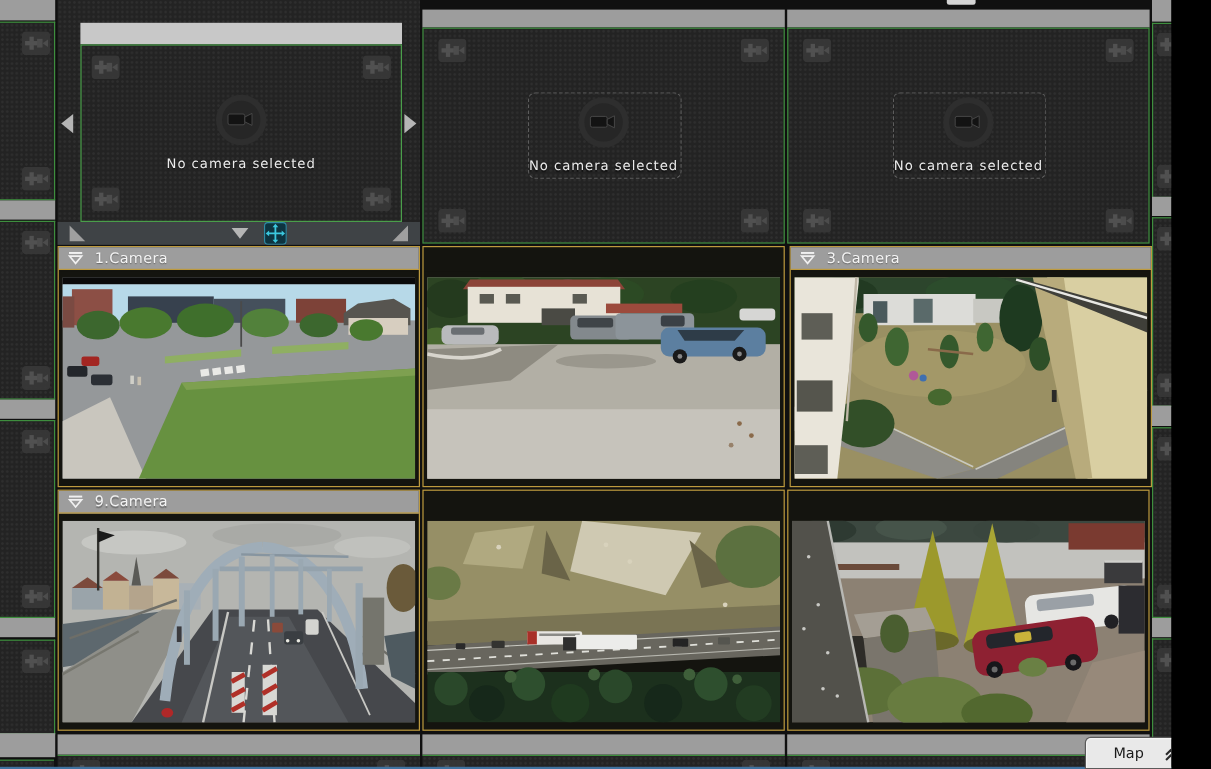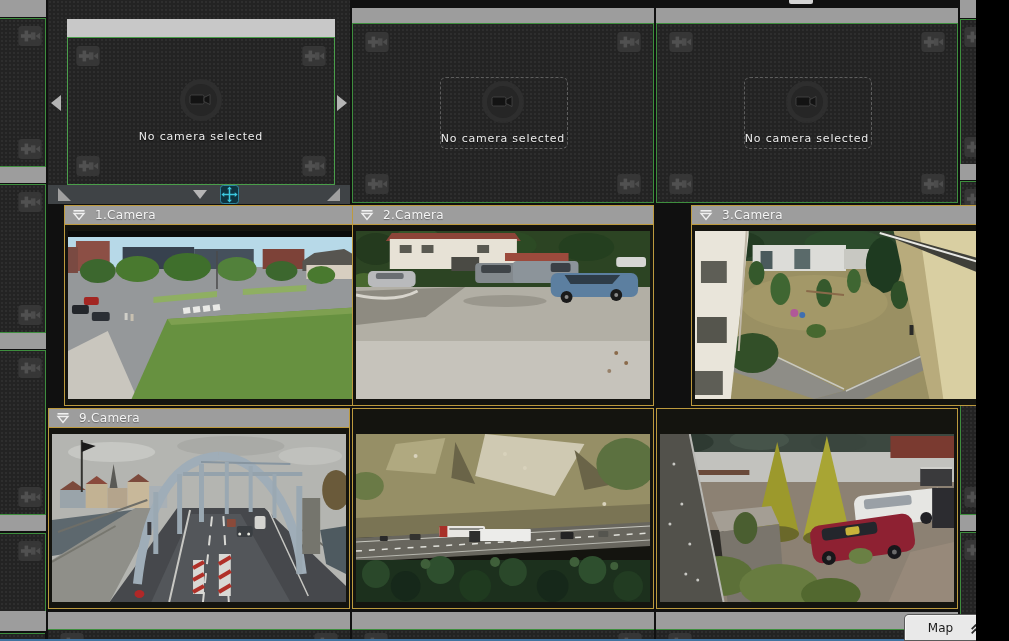--- a/index.html
+++ b/index.html
@@ -290,21 +290,21 @@
           <use href="#camadd"></use>
         </svg>
       </span>
       <span class="ci br">
         <svg viewBox="0 0 26 22">
           <use href="#camadd"></use>
         </svg>
       </span>
     </div>
 
-  <div class="ctile" style="left:64px;top:205px;width:302px;height:201px">
+  <div class="ctile" style="left:48px;top:205px;width:302px;height:201px">
     <div class="chead">
       <span class="cind">
           <svg viewBox="0 0 14 12">
             <use href="#camind"></use>
           </svg>
         </span>
       <span class="clabel">1.Camera</span>
     </div>
     <div class="cbody">
       <svg class="feed" viewBox="0 0 296 168" preserveAspectRatio="none">
@@ -334,28 +334,20 @@
         <rect x="16" y="66" width="15" height="8" rx="2" fill="#a32622"></rect>
         <rect x="4" y="74" width="17" height="9" rx="2" fill="#23262b"></rect>
         <rect x="24" y="81" width="18" height="9" rx="2" fill="#2b2f35"></rect>
         <rect x="57" y="82" width="3" height="7" fill="#d0cfc8"></rect>
           <rect x="63" y="83" width="3" height="7" fill="#c8c0b0"></rect>
       </svg>
     </div>
   </div>
 
   <div class="ctile" style="left:352px;top:205px;width:302px;height:201px">
-    <div class="chead">
-      <span class="cind">
-          <svg viewBox="0 0 14 12">
-            <use href="#camind"></use>
-          </svg>
-        </span>
-      <span class="clabel">2.Camera</span>
-    </div>
     <div class="cbody">
       <svg class="feed" viewBox="0 0 296 168" preserveAspectRatio="none">
         <rect width="296" height="168" fill="#b2afa5"></rect>
         <rect width="296" height="56" fill="#2c4423"></rect>
         <ellipse cx="20" cy="18" rx="22" ry="16" fill="#243a1e"></ellipse>
           <ellipse cx="62" cy="12" rx="26" ry="16" fill="#35552a"></ellipse>
         <ellipse cx="118" cy="12" rx="16" ry="10" fill="#6b4a62"></ellipse>
         <ellipse cx="152" cy="14" rx="30" ry="14" fill="#2c4a24"></ellipse>
           <ellipse cx="232" cy="16" rx="28" ry="14" fill="#243f1f"></ellipse>
         <polygon points="30,10 166,10 160,2 36,2" fill="#8c4438"></polygon>
@@ -385,21 +377,21 @@
         <circle cx="212" cy="66" r="2" fill="#888"></circle>
           <circle cx="262" cy="64" r="2" fill="#888"></circle>
         <rect x="262" y="26" width="30" height="10" rx="3" fill="#d6d6d4"></rect>
         <circle cx="262" cy="122" r="2" fill="#8a6a4a"></circle>
           <circle cx="272" cy="132" r="2" fill="#8a6a4a"></circle>
           <circle cx="255" cy="140" r="2" fill="#97816a"></circle>
       </svg>
     </div>
   </div>
 
-  <div class="ctile" style="left:691px;top:205px;width:302px;height:201px">
+  <div class="ctile" style="left:658px;top:205px;width:302px;height:201px">
     <div class="chead">
       <span class="cind">
           <svg viewBox="0 0 14 12">
             <use href="#camind"></use>
           </svg>
         </span>
       <span class="clabel">3.Camera</span>
     </div>
     <div class="cbody">
       <svg class="feed" viewBox="0 0 296 168" preserveAspectRatio="none">

